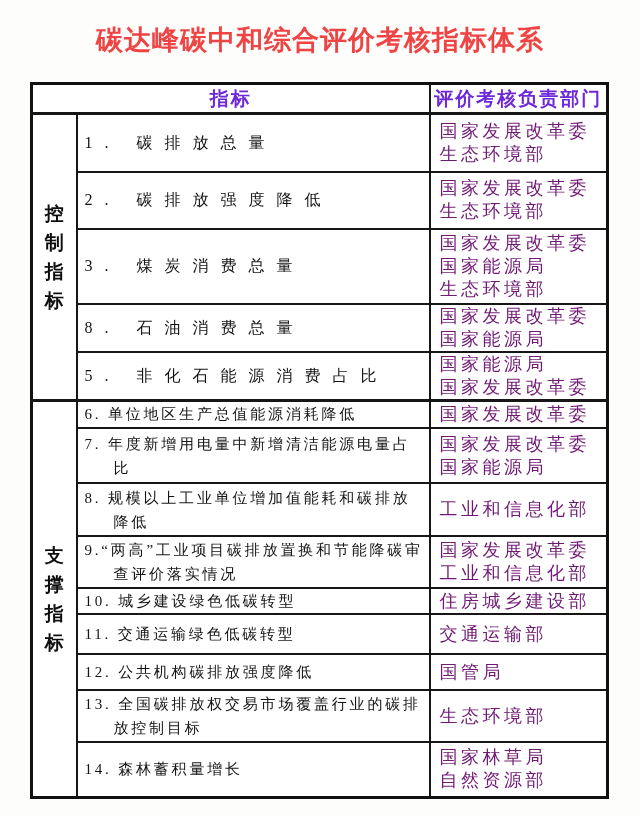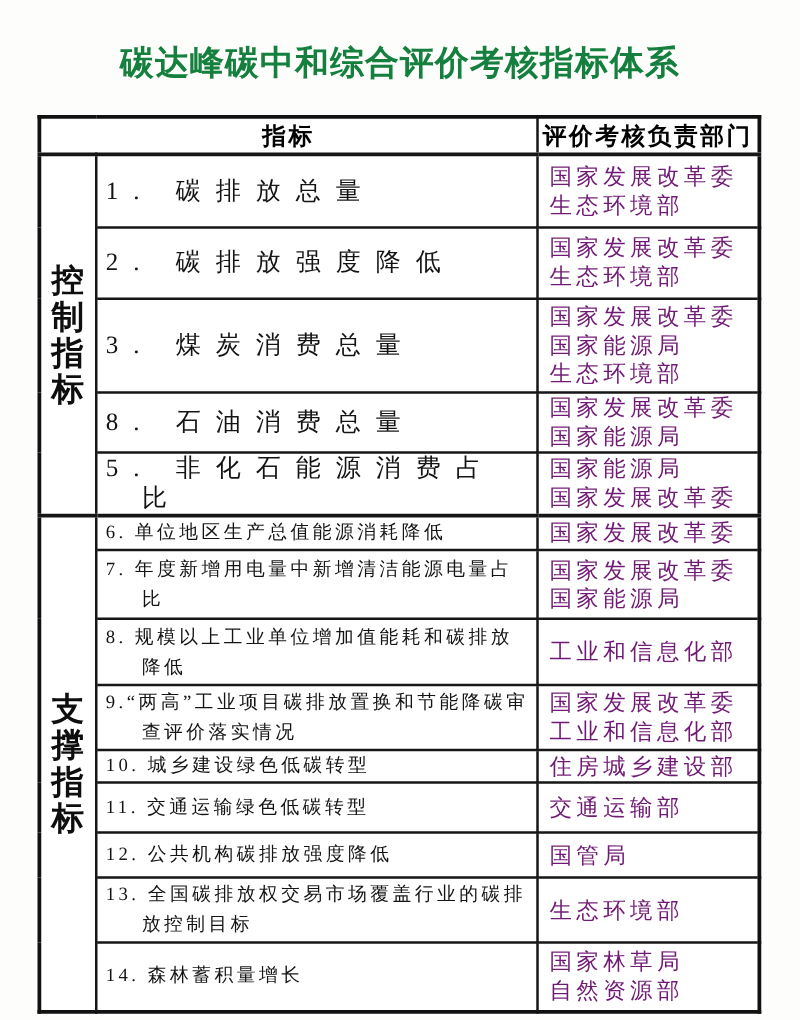--- a/index.html
+++ b/index.html
@@ -11,26 +11,26 @@
     font-family: "Liberation Serif", "DejaVu Serif", serif;
     color: #111;
   }
   .page {
     position: relative;
     width: 640px;
     height: 816px;
     overflow: hidden;
   }
   .doc-title {
-    margin-top: 32px;
+    margin-top: 22px;
     text-align: center;
     font-size: 27px;
     font-weight: bold;
     letter-spacing: 1px;
-    color: #15803d;
+    color: #ef4444;
   }
   table.indicator-table {
     border-collapse: collapse;
     table-layout: fixed;
     margin-left: 30px;
     margin-top: 24px;
     width: 576px;
     background: #fff;
   }
   .indicator-table col.c-group { width: 45px; }
@@ -46,48 +46,48 @@
   table.indicator-table { border: 3px solid #111; }
   .indicator-table th { border-bottom-width: 3px; }
   tr.group-sep > td { border-top-width: 3px; }
 
   th.hdr {
     font-size: 19px;
     font-weight: bold;
     letter-spacing: 2px;
     text-align: center;
     height: 27px;
-    color: #000000;
+    color: #6d28d9;
   }
 
   td.group-cell {
     text-align: center;
   }
   .vlabel {
     width: 1.1em;
     margin: 0 auto;
-    font-size: 26px;
+    font-size: 19px;
     font-weight: 600;
     line-height: 29px;
     word-break: break-all;
     letter-spacing: 0;
     color: #0e0e0e;
   }
 
   td.ind {
     font-size: 15px;
     letter-spacing: 2.8px;
     line-height: 24px;
     padding-left: 36px;
     padding-right: 4px;
     text-indent: -29px;
     color: #141414;
   }
   tr.g1 td.ind {
-    font-size: 20px;
+    font-size: 16px;
     letter-spacing: 12px;
   }
 
   td.dept {
     font-size: 18px;
     letter-spacing: 3.5px;
     line-height: 23px;
     padding-left: 9px;
     padding-right: 2px;
     white-space: pre-line;

